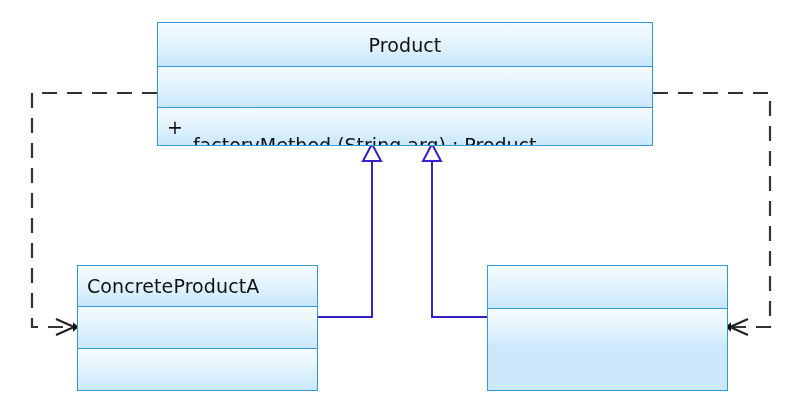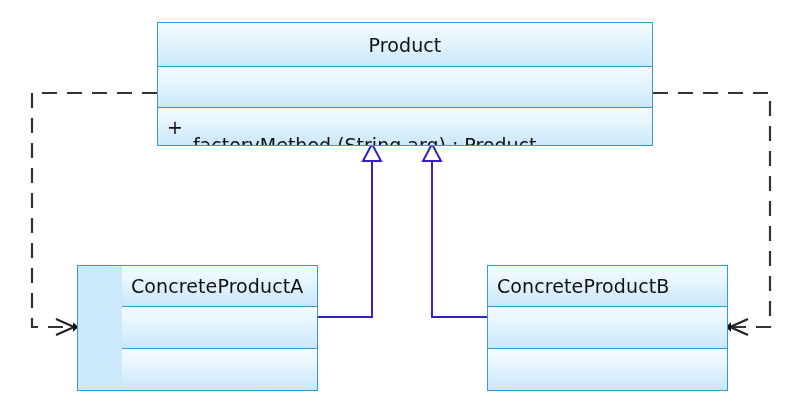--- a/index.html
+++ b/index.html
@@ -121,29 +121,26 @@
     </div>
     <div class="compartment cmp-empty" style="height:41px;"></div>
     <div class="compartment cmp-members" style="height:38px;">
       <div class="member-row">
         <span class="member-vis">+</span>
         <span class="member-sig">factoryMethod (String arg) : Product</span>
       </div>
     </div>
   </div>
 
-  <div class="uml-class" style="left:77px; top:265px; width:241px; height:126px;padding-left:44px;">
+  <div class="uml-class" style="left:77px; top:265px; width:241px; height:126px;">
     <div class="compartment cmp-title left" style="height:40px;">
       <span>ConcreteProductA</span>
     </div>
     <div class="compartment cmp-empty" style="height:42px;"></div>
     <div class="compartment cmp-empty" style="height:42px;"></div>
   </div>
 
   <div class="uml-class" style="left:487px; top:265px; width:241px; height:126px;">
-    <div class="compartment cmp-title left" style="height:40px;">
-      <span>ConcreteProductB</span>
-    </div>
     <div class="compartment cmp-empty" style="height:42px;"></div>
     <div class="compartment cmp-empty" style="height:42px;"></div>
   </div>
 
 </div>
 
 </body></html>

